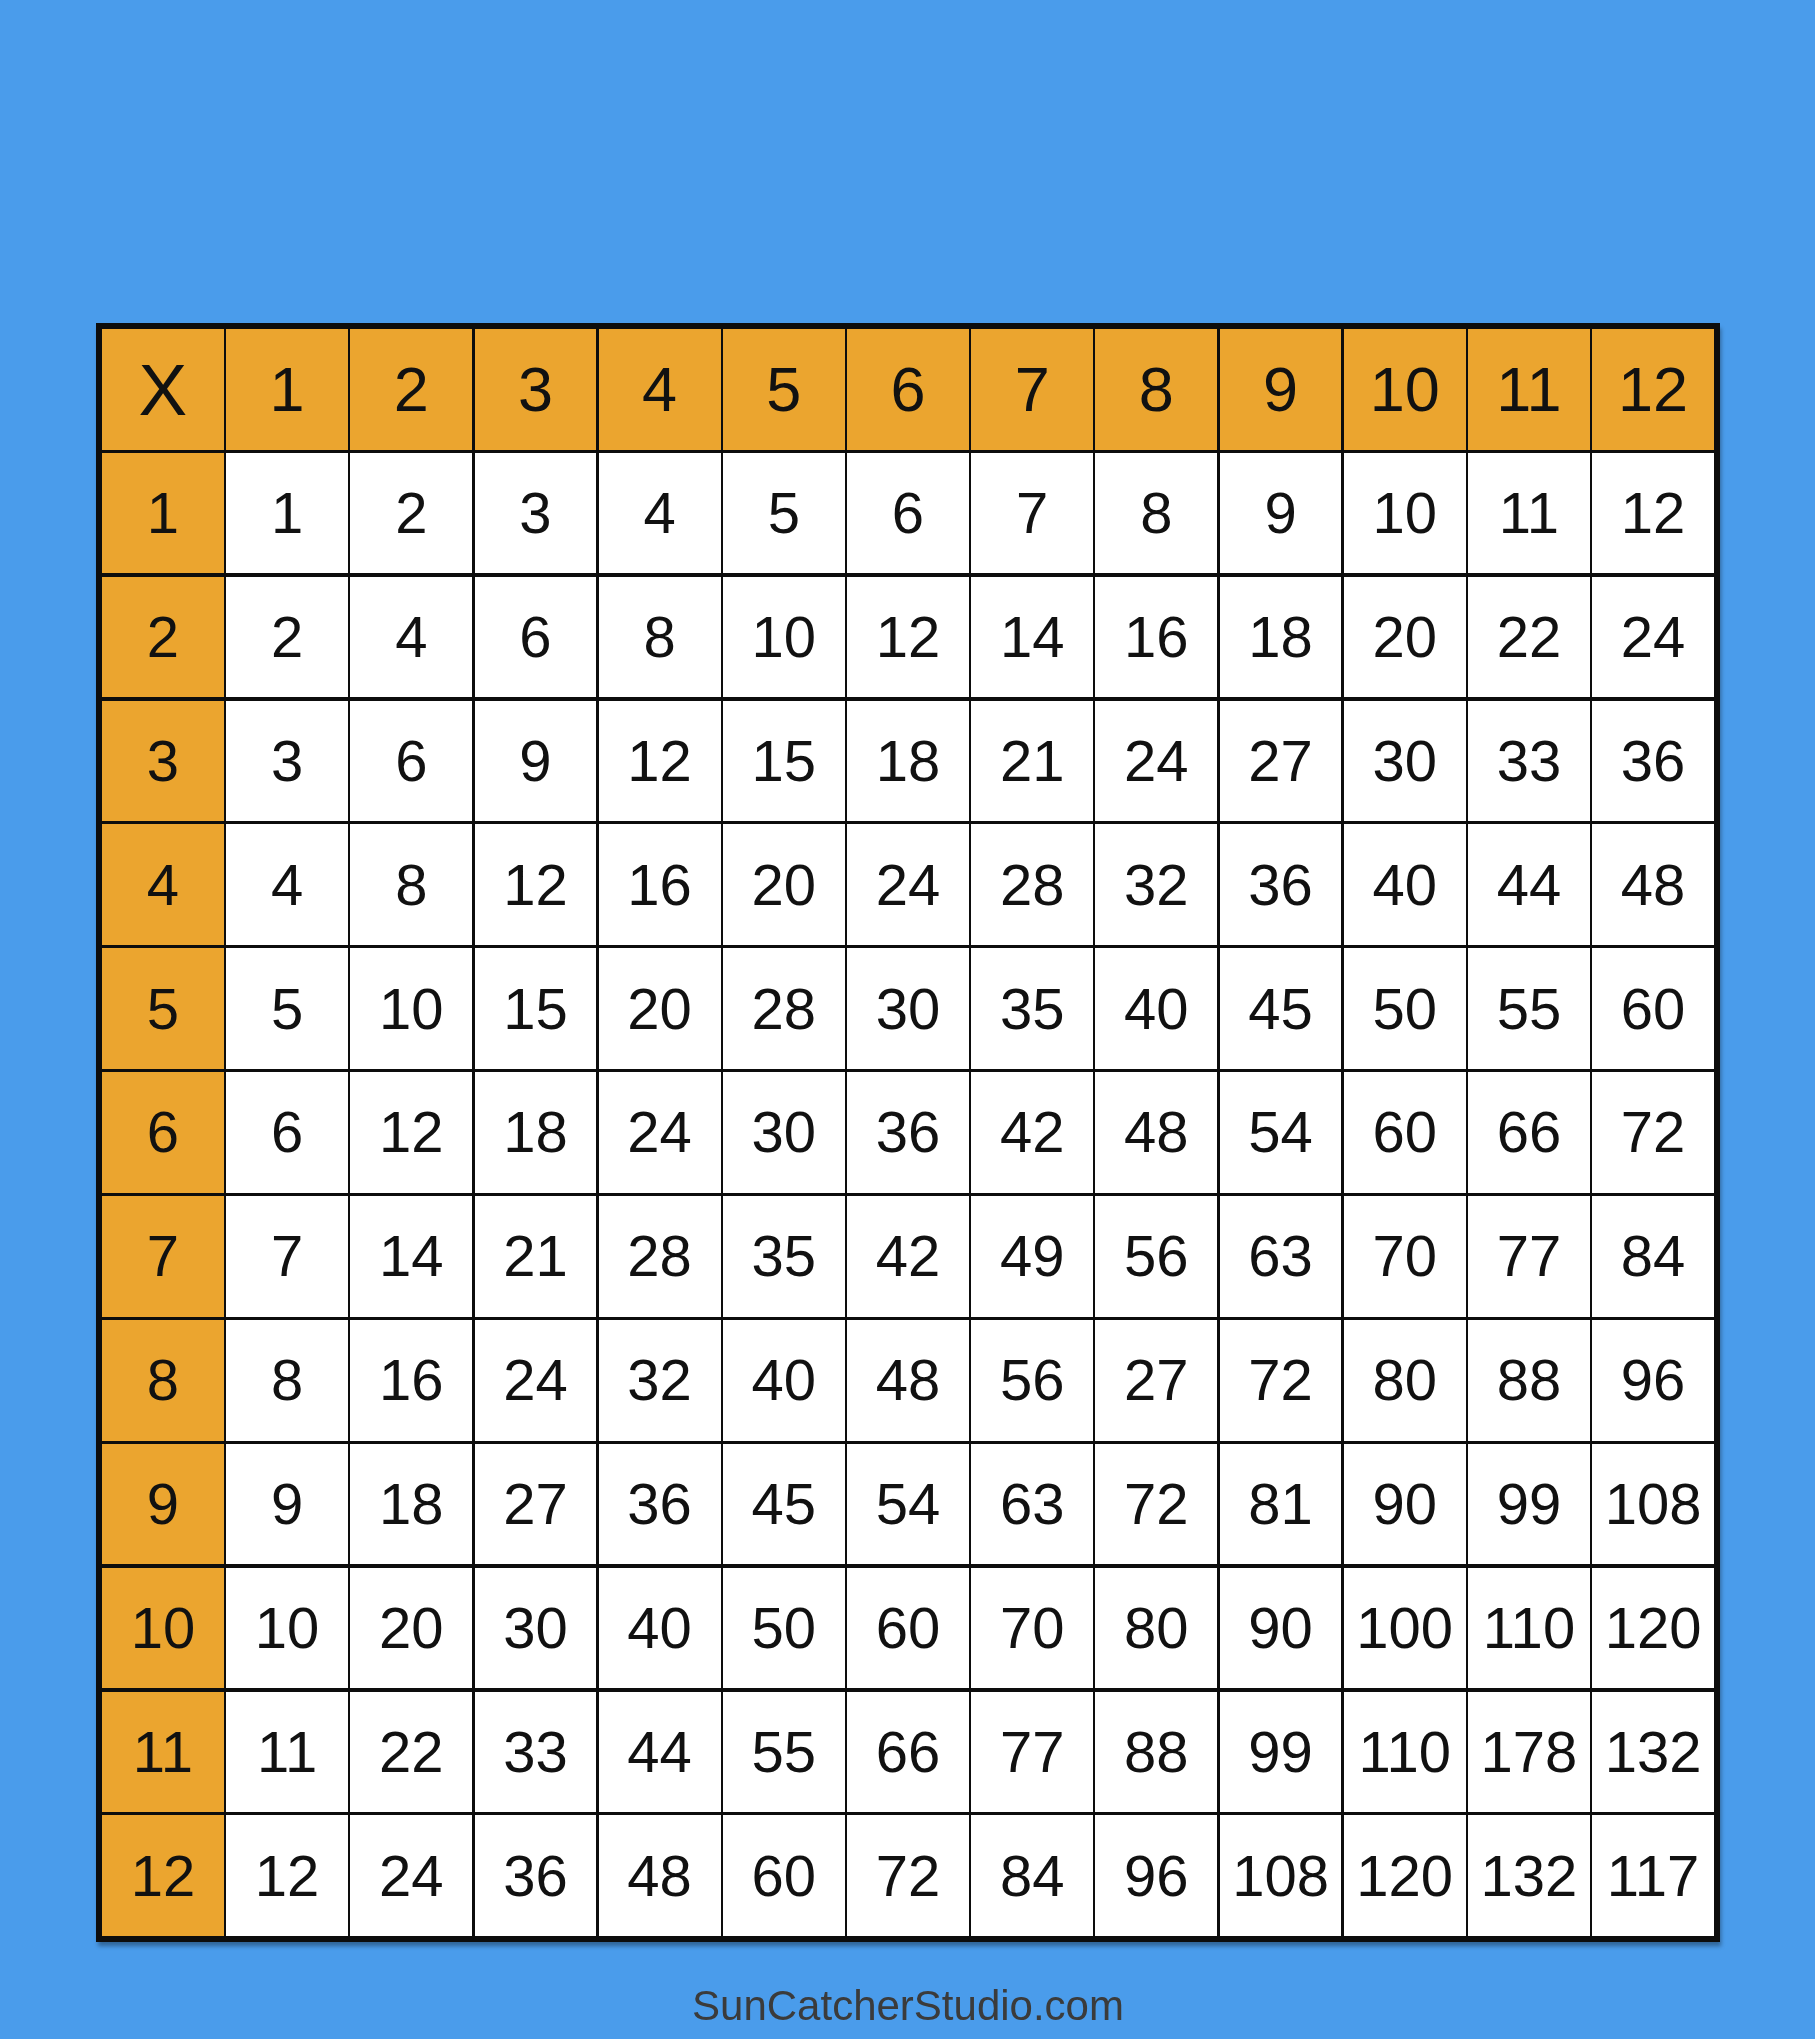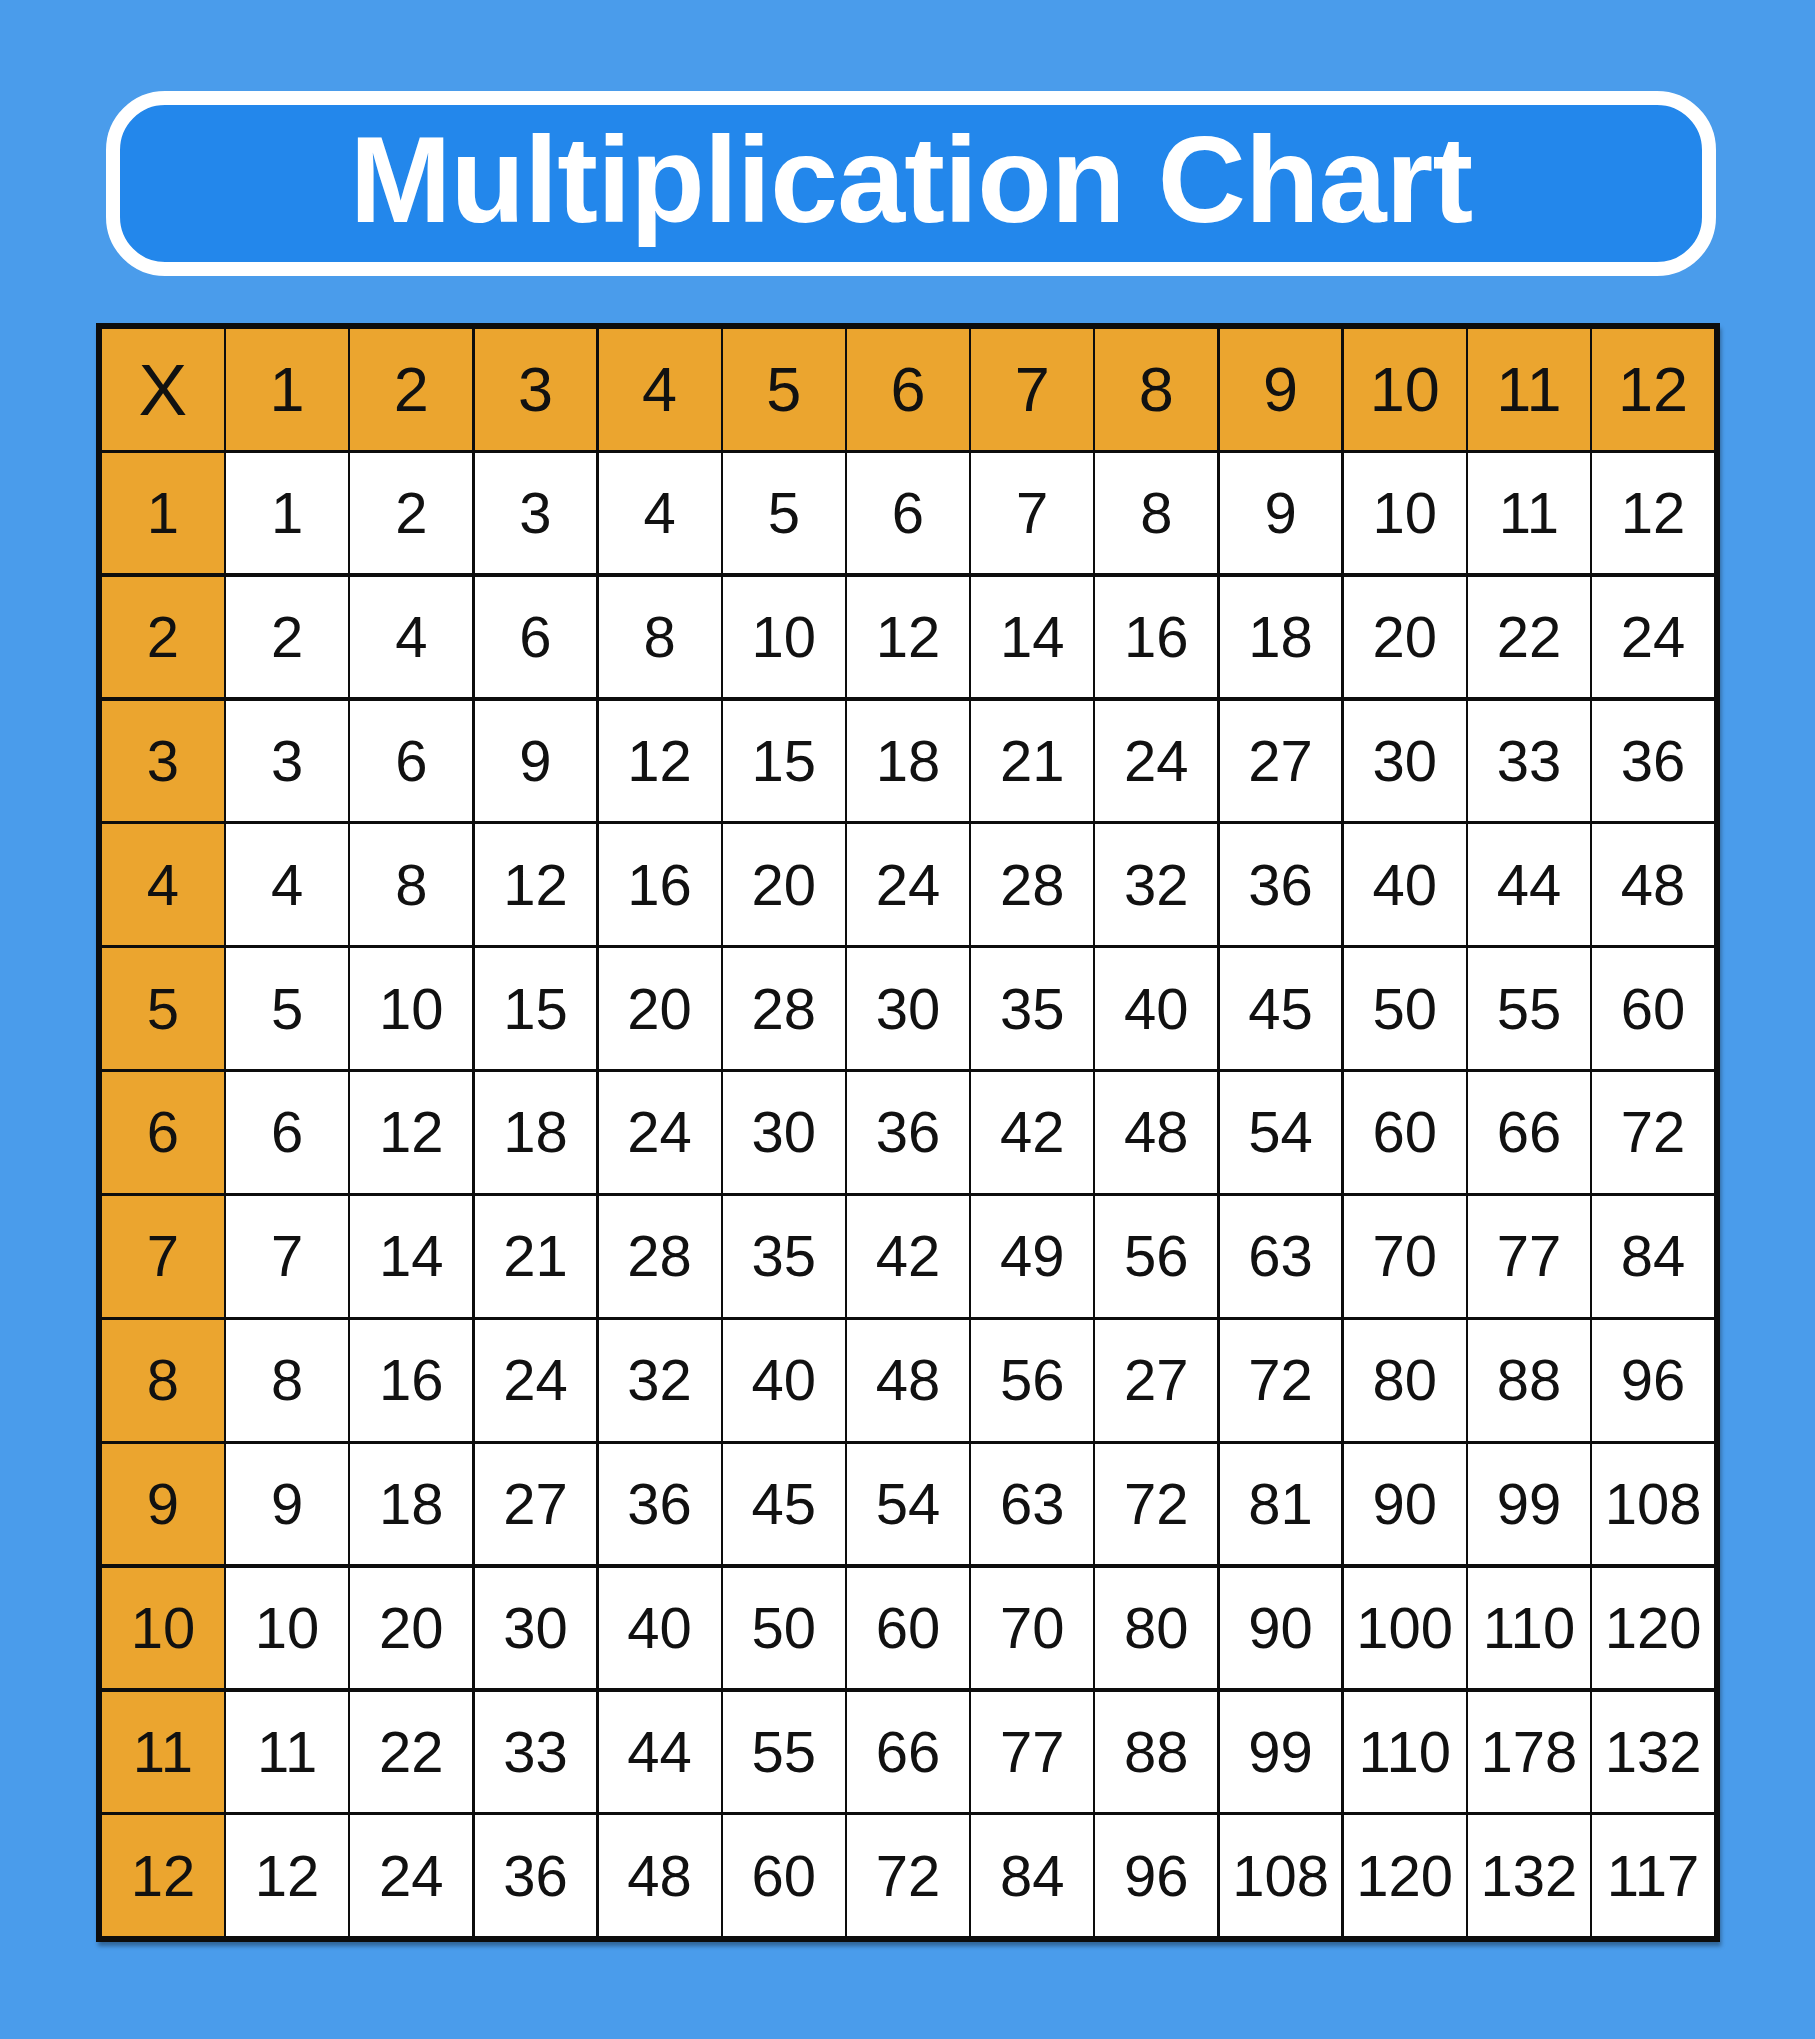--- a/index.html
+++ b/index.html
@@ -92,23 +92,20 @@
     color: #3B3B3B;
     font-size: 42px;
     line-height: 1;
   }
 </style>
 </head>
 <body>
 
 <div class="page">
 
-  <div class="banner">
-    <span class="banner-title">Multiplication Chart</span>
-  </div>
 
   <div class="grid-wrap">
     <div class="grid" id="grid">
         <div class="cell hdr corner">X</div>
         <div class="cell hdr">1</div>
         <div class="cell hdr">2</div>
         <div class="cell hdr">3</div>
         <div class="cell hdr">4</div>
         <div class="cell hdr">5</div>
         <div class="cell hdr">6</div>
@@ -270,15 +267,16 @@
         <div class="cell">72</div>
         <div class="cell">84</div>
         <div class="cell">96</div>
         <div class="cell">108</div>
         <div class="cell">120</div>
         <div class="cell">132</div>
         <div class="cell">117</div>
       </div>
   </div>
 
+  <div class="footer">SunCatcherStudio.com</div>
 
 </div>
 
 
 </body></html>

